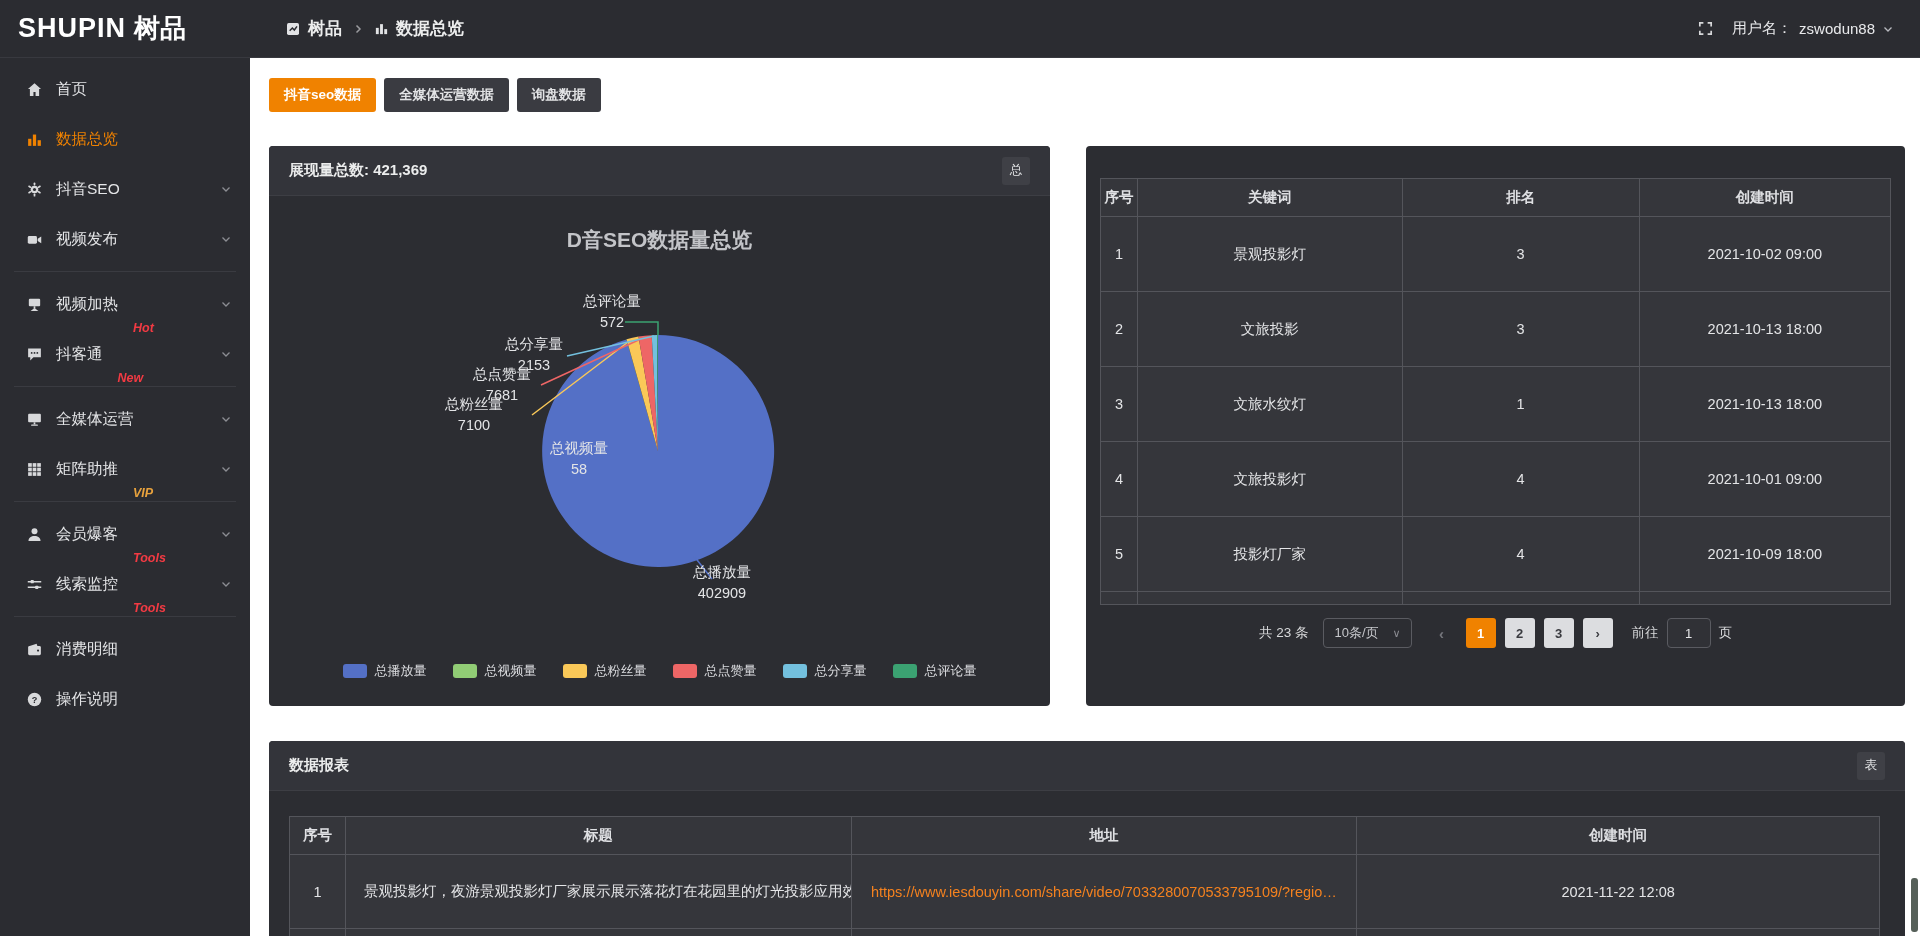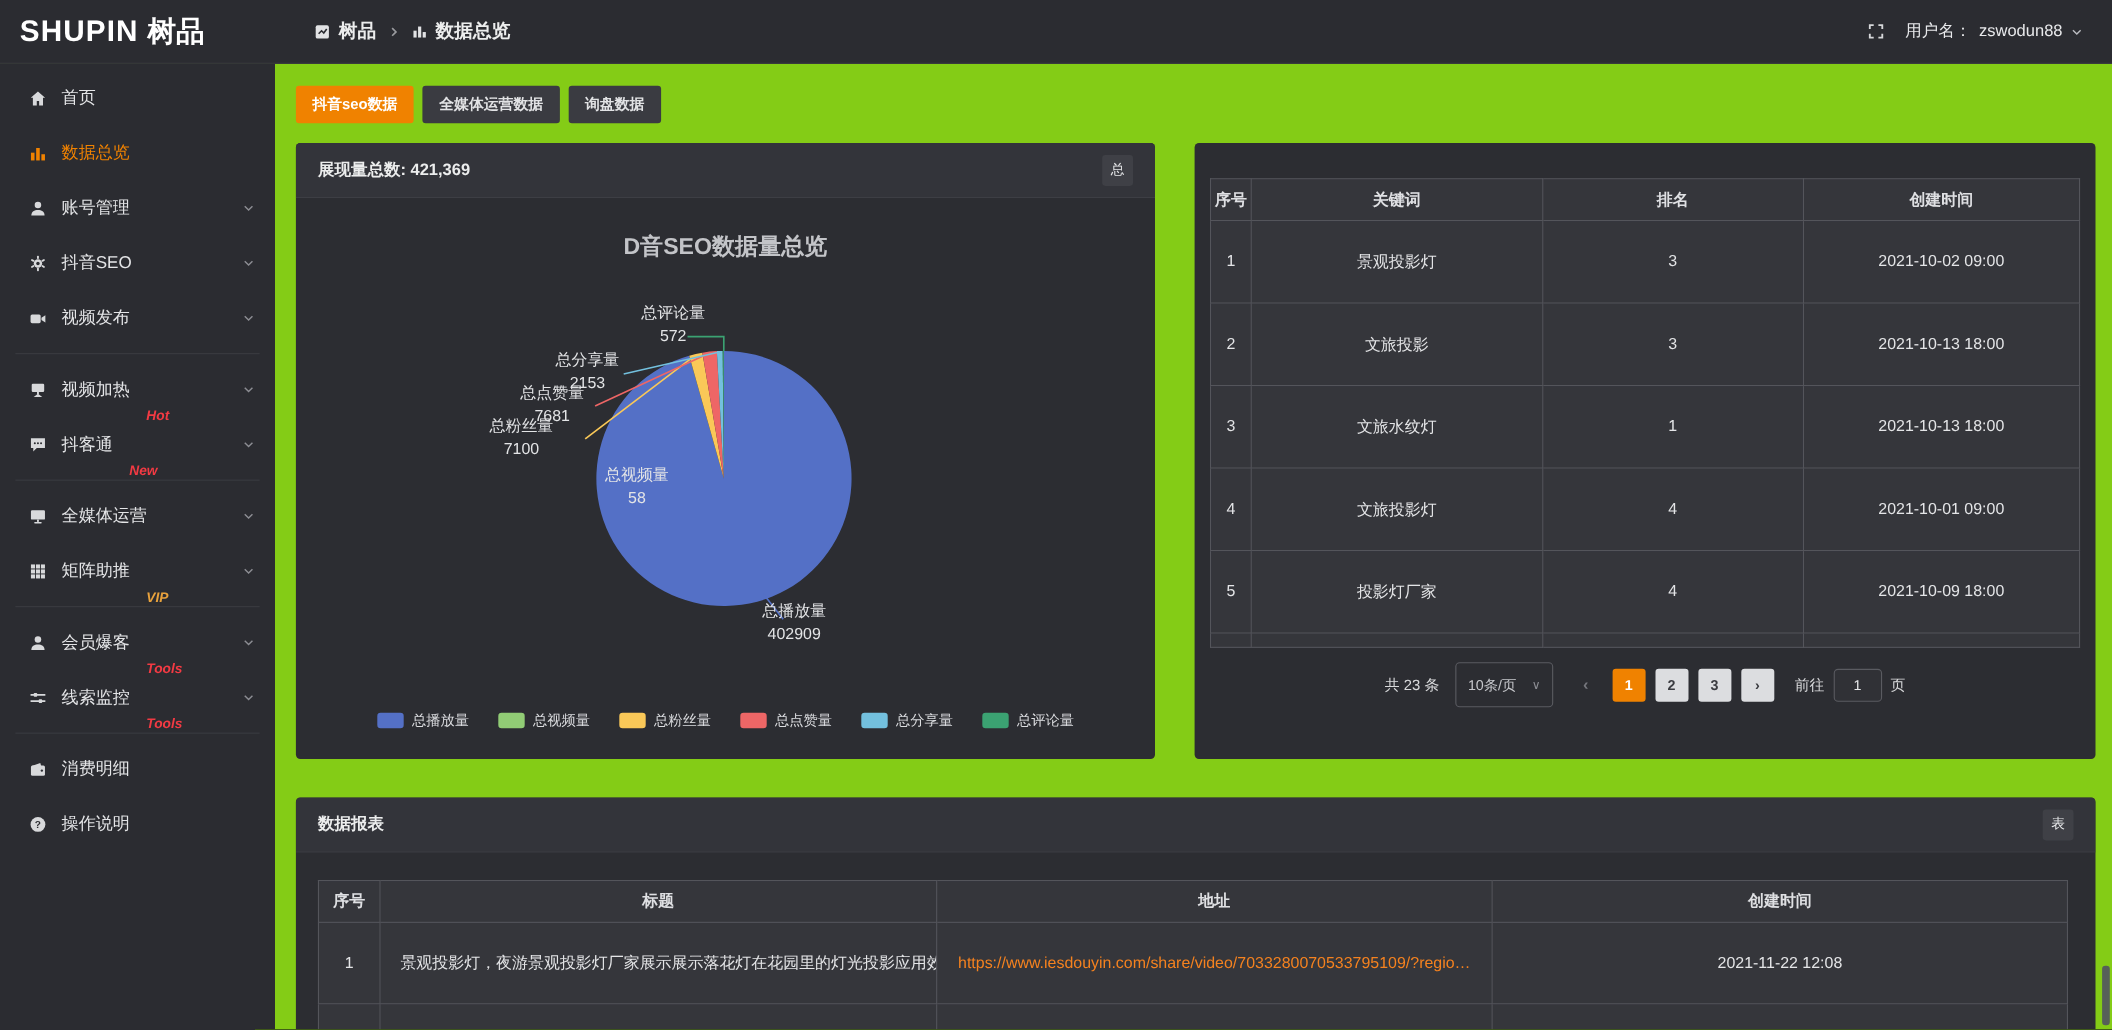--- a/index.html
+++ b/index.html
@@ -1,17 +1,17 @@
 <!DOCTYPE html>
 <html><head>
 <meta charset="utf-8">
 <style>
   html,body{margin:0;padding:0;background:#141518;}
   *{box-sizing:border-box;font-family:"Liberation Sans","DejaVu Sans",sans-serif;}
-  .app{position:relative;width:1920px;height:936px;background:#84cc16;overflow:hidden;color:#e6e7e9;}
+  .app{position:relative;width:1920px;height:936px;background:#ffffff;overflow:hidden;color:#e6e7e9;}
 
   
   .topbar{height:58px;background:#2b2c31;display:flex;align-items:center;border-bottom:1px solid #38393f;}
   .logo{width:250px;padding-left:18px;display:flex;align-items:center;}
   .logo-en{position:relative;font-weight:800;font-size:27px;letter-spacing:1px;color:#fff;}
   .logo-cn{font-weight:800;font-size:26px;color:#fff;margin-left:8px;}
   .breadcrumb{display:flex;align-items:center;gap:9px;margin-left:35px;font-size:17px;font-weight:600;color:#eceded;}
   .crumb{display:flex;align-items:center;gap:7px;cursor:pointer;}
   .crumb .cicon{display:flex;color:#e2e3e5;}
   .crumb-sep{display:flex;color:#9a9b9f;margin:0 1px;}
@@ -34,21 +34,21 @@
   .side-divider{border-top:1px solid #3a3b41;margin:7px 14px;}
 
   .main{flex:1;padding:20px 15px 0 19px;overflow:hidden;}
 
   
   .tabs{display:flex;gap:8px;}
   .tab{height:34px;padding:0 15px;border:none;border-radius:3px;font-size:13.5px;font-weight:700;color:#e2e3e5;background:#3a3b41;cursor:pointer;}
   .tab.active{background:#f08200;color:#fff;}
 
   
-  .panels-row{display:flex;gap:36px;margin-top:18px;height:560px;}
+  .panels-row{display:flex;gap:36px;margin-top:34px;height:560px;}
   .panel{background:#2c2d32;border-radius:4px;overflow:hidden;}
   .panel-head{height:50px;background:#33343a;border-bottom:1px solid rgba(255,255,255,.05);display:flex;align-items:center;justify-content:space-between;padding:0 20px;font-size:15px;font-weight:600;color:#eceded;}
   .corner-btn{width:28px;height:28px;border:none;border-radius:3px;background:#3f4046;color:#e6e7e9;font-size:12.5px;cursor:pointer;}
 
   .panel-chart{width:781px;flex:none;display:flex;flex-direction:column;}
   .chart-body{position:relative;height:510px;}
   .chart-title{position:absolute;left:0;right:0;top:30px;text-align:center;font-size:21px;font-weight:700;color:#c3c4c8;}
   .chart-body svg.pie{position:absolute;left:0;top:0;}
   .plabel{position:absolute;width:110px;text-align:center;font-size:14.5px;line-height:21px;color:#e3e4e6;}
   .legend{position:absolute;left:0;right:0;bottom:26px;display:flex;justify-content:center;gap:26px;}
@@ -57,21 +57,21 @@
 
   .panel-rank{flex:1;display:flex;flex-direction:column;}
 
   table.dtable{border-collapse:collapse;width:calc(100% - 28px);margin:32px 14px 0;table-layout:fixed;}
   table.dtable th,table.dtable td{border:1px solid #54555b;background:#35363b;text-align:center;font-size:14.5px;color:#e4e5e7;font-weight:400;overflow:hidden;white-space:nowrap;}
   table.dtable th{height:38px;font-weight:600;color:#dfe0e3;}
   table.dtable td{height:75px;}
   table.dtable tr.sliver td{height:13px;}
 
   .pagination{display:flex;align-items:center;justify-content:center;gap:9px;margin-top:13px;font-size:13.5px;color:#d8d9db;}
-  .pg-select{display:flex;align-items:center;gap:14px;height:41px;padding:0 10px;border:1px solid #5a5b61;border-radius:4px;color:#c6c7cb;font-size:13px;cursor:pointer;margin:0 6px;justify-content:center;}
+  .pg-select{display:flex;align-items:center;gap:14px;height:30px;padding:0 10px;border:1px solid #5a5b61;border-radius:4px;color:#c6c7cb;font-size:13px;cursor:pointer;margin:0 6px;justify-content:center;}
   .pg-select .chev{color:#8c8d93;font-size:11px;}
   .pg-btn{min-width:30px;height:30px;border:none;border-radius:3px;background:#dcdde0;color:#3a3b40;font-size:13px;font-weight:700;cursor:pointer;}
   .pg-btn.active{background:#f08200;color:#fff;}
   .pg-prev{background:transparent;color:#75767c;font-size:15px;}
   .pg-goto{display:flex;align-items:center;gap:8px;margin-left:10px;}
   .pg-input{width:44px;height:30px;background:#303136;border:1px solid #5a5b61;border-radius:4px;color:#e6e7e9;text-align:center;font-size:13px;}
 
   
   .panel-report{margin-top:35px;height:340px;}
   table.rtable{border-collapse:collapse;width:calc(100% - 45px);margin:25px 25px 0 20px;table-layout:fixed;}
@@ -157,36 +157,20 @@
           <span class="sicon">
             <svg width="17" height="17" viewBox="0 0 24 24">
               <g fill="currentColor">
                 <rect x="3" y="11" width="4.6" height="10"></rect>
                 <rect x="9.7" y="5" width="4.6" height="16"></rect>
                 <rect x="16.4" y="13" width="4.6" height="8"></rect>
               </g>
             </svg>
           </span>
           <span class="slabel">数据总览</span>
-        </div>
-        <div class="side-item">
-          <span class="sicon">
-            <svg width="17" height="17" viewBox="0 0 24 24">
-              <g fill="currentColor">
-                <circle cx="12" cy="7.5" r="4.2"></circle>
-                <path d="M3.5 21c0-4.7 3.8-7 8.5-7s8.5 2.3 8.5 7z"></path>
-              </g>
-            </svg>
-          </span>
-          <span class="slabel">账号管理</span>
-          <span class="schev">
-            <svg width="12" height="12" viewBox="0 0 24 24">
-              <path d="M5 9l7 7 7-7" fill="none" stroke="currentColor" stroke-width="2.6"></path>
-            </svg>
-          </span>
         </div>
         <div class="side-item">
           <span class="sicon">
             <svg width="17" height="17" viewBox="0 0 24 24">
               <g fill="currentColor">
                 <rect x="10.8" y="2" width="2.4" height="4.4" rx="1"></rect>
                 <rect x="10.8" y="17.6" width="2.4" height="4.4" rx="1"></rect>
                 <rect x="10.8" y="2" width="2.4" height="4.4" rx="1" transform="rotate(60 12 12)"></rect>
                 <rect x="10.8" y="17.6" width="2.4" height="4.4" rx="1" transform="rotate(60 12 12)"></rect>
                 <rect x="10.8" y="2" width="2.4" height="4.4" rx="1" transform="rotate(120 12 12)"></rect>

